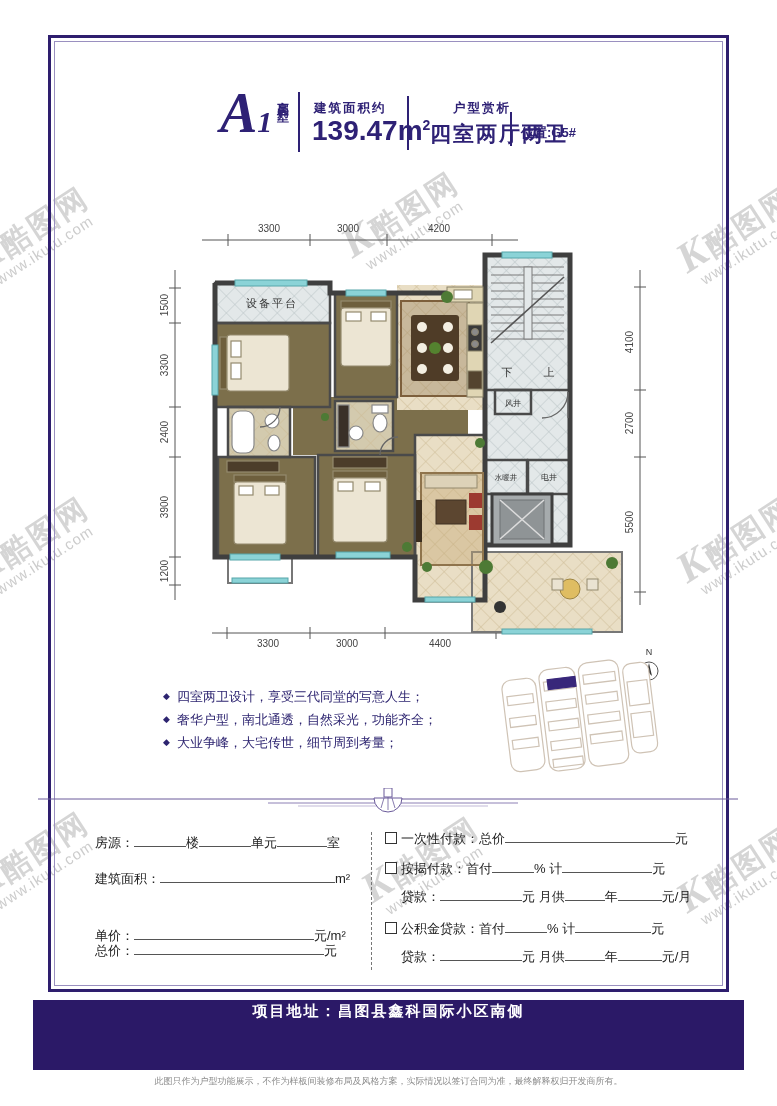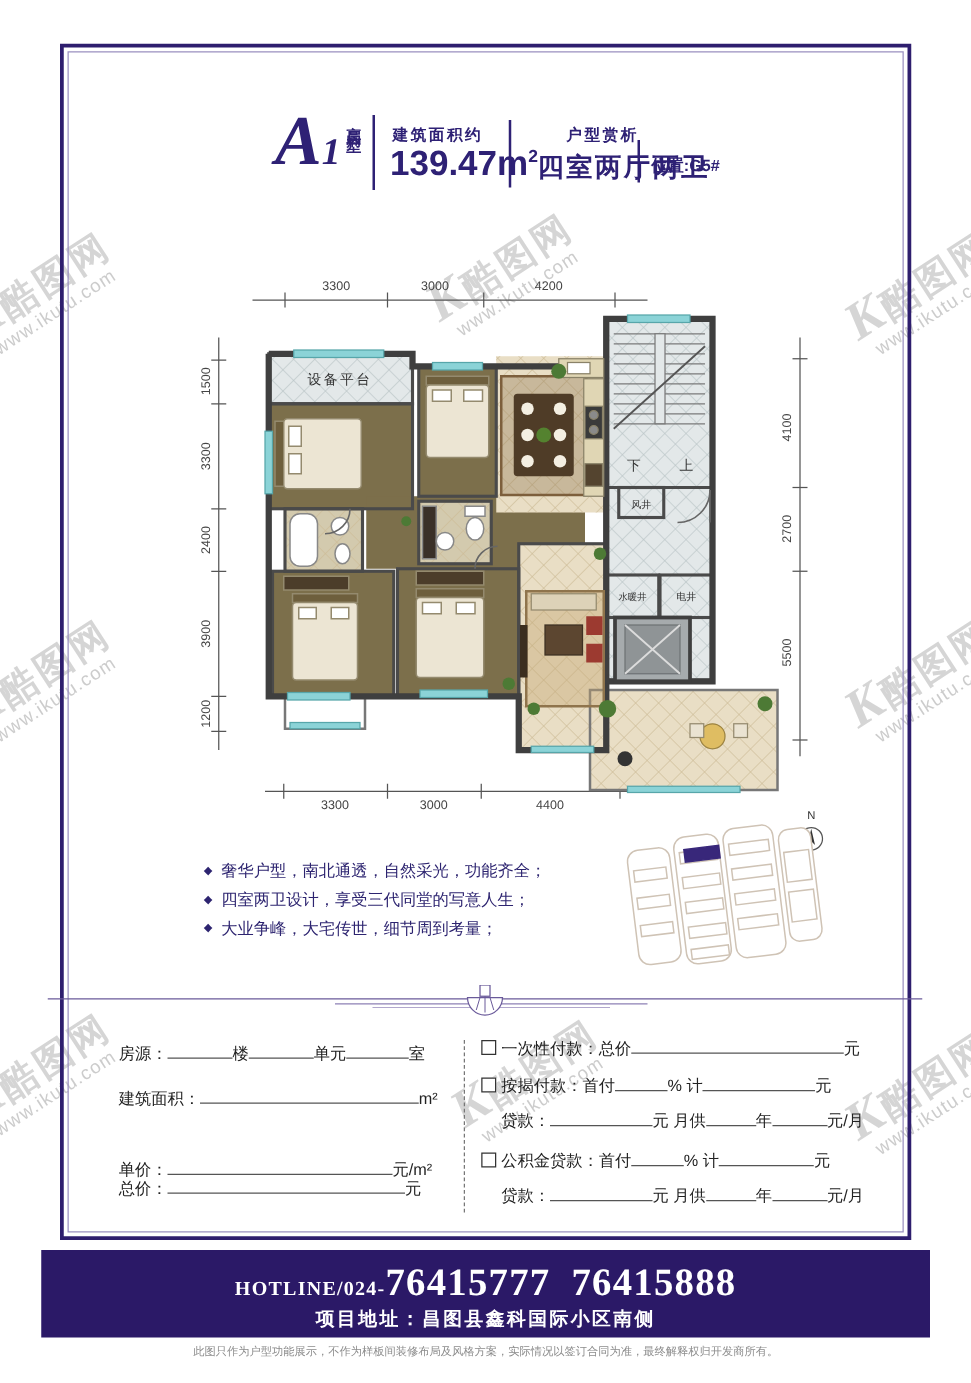--- a/index.html
+++ b/index.html
@@ -359,22 +359,22 @@
       <rect x="48" y="80" width="30" height="9"></rect>
       <rect x="88" y="78" width="32" height="9"></rect>
       <rect x="48" y="98" width="30" height="8"></rect>
       <rect x="131" y="30" width="20" height="24"></rect>
       <rect x="131" y="62" width="20" height="24"></rect>
       <rect x="52" y="18" width="28" height="10" fill="#38277a" stroke="#38277a"></rect>
     </g>
   </svg>
 
   <div class="abs" style="left:163px;top:688px;">
+    <div class="feat-row"><span class="feat-dia">◆</span><span>四室两卫设计，享受三代同堂的写意人生；</span></div>
     <div class="feat-row"><span class="feat-dia">◆</span><span>奢华户型，南北通透，自然采光，功能齐全；</span></div>
-    <div class="feat-row"><span class="feat-dia">◆</span><span>四室两卫设计，享受三代同堂的写意人生；</span></div>
     <div class="feat-row"><span class="feat-dia">◆</span><span>大业争峰，大宅传世，细节周到考量；</span></div>
   </div>
 
   <svg class="abs" style="left:38px;top:788px;" width="700" height="30" viewBox="0 0 700 30">
     <line x1="0" y1="11" x2="700" y2="11" stroke="#6a5a9a" stroke-width="1"></line>
     <line x1="230" y1="15" x2="480" y2="15" stroke="#8d80b5" stroke-width="1"></line>
     <line x1="260" y1="18" x2="450" y2="18" stroke="#b1a7cd" stroke-width="0.8"></line>
     <rect x="346" y="0" width="8" height="9" fill="#fff" stroke="#6a5a9a" stroke-width="1"></rect>
     <path d="M336,11 A14,14 0 0 1 364,11 L336,11 Z" fill="#fff" stroke="#6a5a9a" stroke-width="1" transform="translate(0,10) scale(1,-1) translate(0,-11)"></path>
     <path d="M350,22 L350,9 M343,20 L346,10 M357,20 L354,10" stroke="#6a5a9a" stroke-width="0.8" fill="none"></path>
@@ -409,20 +409,17 @@
     </div>
     <div class="abs" style="top:90px;">
       <span class="cb"></span><b>公积金贷款：</b><span>首付</span><span class="u" style="width:42px;"></span><span>%</span> <span>计</span><span class="u" style="width:76px;"></span><span>元</span>
     </div>
     <div class="abs" style="top:118px;left:16px;">
       <span>贷款：</span><span class="u" style="width:82px;"></span><span>元</span> <span>月供</span><span class="u" style="width:40px;"></span><span>年</span><span class="u" style="width:44px;"></span><span>元/月</span>
     </div>
   </div>
 
   <div class="band">
-    <div style="margin-top:8px;">
-      <span class="hot-pre">HOTLINE/024-</span><span class="hot-num">76415777 76415888</span>
-    </div>
     <div class="band-addr">项目地址：昌图县鑫科国际小区南侧</div>
   </div>
   <div class="disclaim">此图只作为户型功能展示，不作为样板间装修布局及风格方案，实际情况以签订合同为准，最终解释权归开发商所有。</div>
 
 </div>
 
 </body></html>

